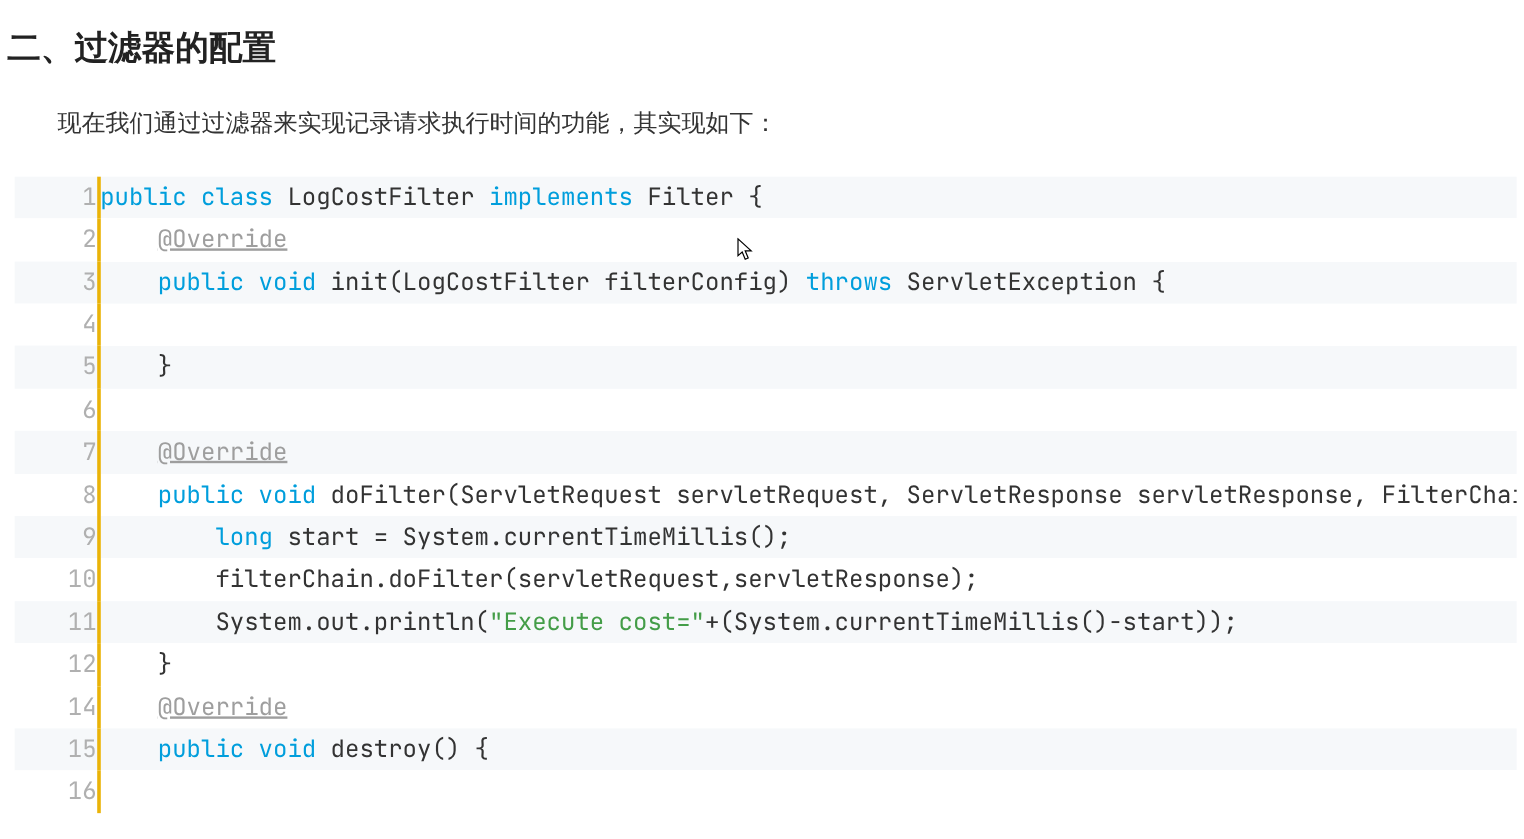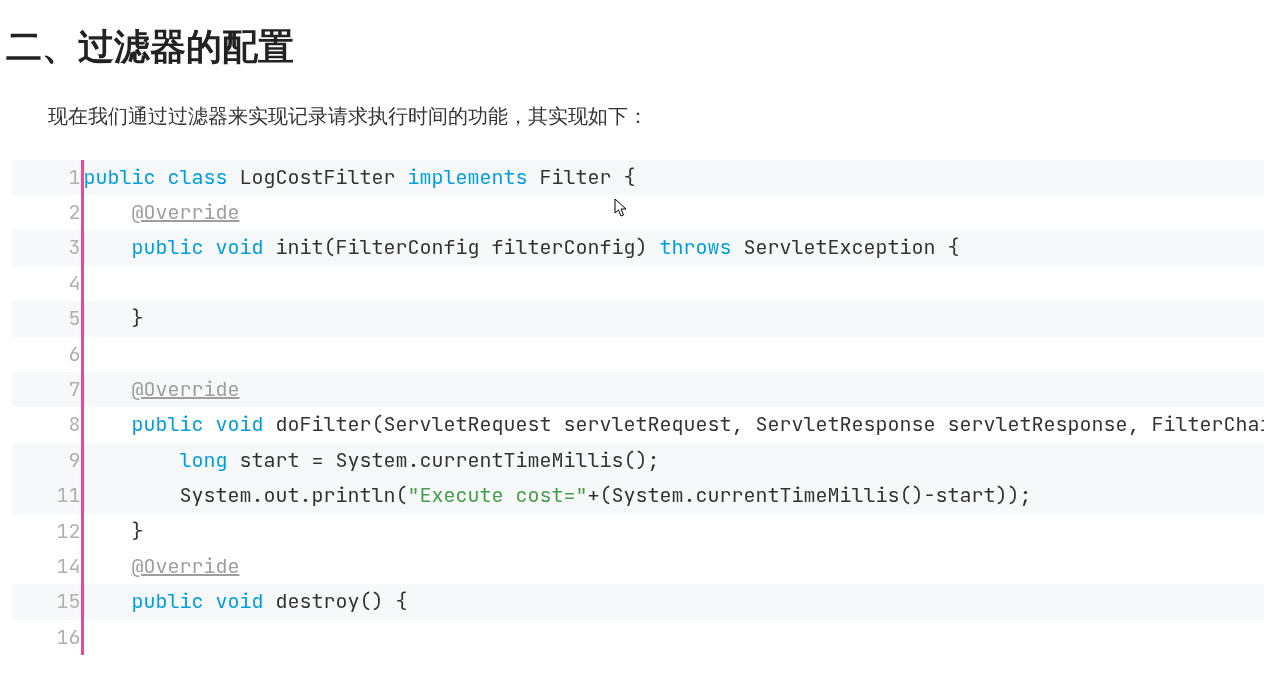--- a/index.html
+++ b/index.html
@@ -1,24 +1,24 @@
 <!DOCTYPE html>
 <html><head>
 <meta charset="utf-8">
 <style>
   html,body{margin:0;padding:0;background:#fff;color:#333;}
   body{font-family:"Microsoft YaHei","PingFang SC","Helvetica Neue",Arial,sans-serif;font-size:20px;line-height:1.6;width:1270px;}
   .content{padding:8px 0 0 6px;}
-  h2.section-title{margin:10px 0 24px 0;font-size:36px;font-weight:700;color:#222;}
+  h2.section-title{margin:10px 0 24px 0;font-size:28px;font-weight:700;color:#222;}
   p.intro{margin:0 16px 28px 42px;font-size:20px;color:#333;}
   .code-block{position:relative;margin:0 6px 0 6px;overflow:hidden;}
   .code-table{border-collapse:collapse;width:100%;table-layout:fixed;font-family:"JetBrains Mono","Fira Code",Consolas,"Courier New",monospace;font-size:20px;line-height:35.4px;}
   .code-table td{padding:0;vertical-align:top;}
   .gutter{width:70px;text-align:right;color:#b0b0b0;user-select:none;padding-right:14px;box-sizing:border-box;}
-  .code{position:relative;padding-left:18px;white-space:pre;overflow:hidden;color:#333;border-left:3px solid #ec4899;}
+  .code{position:relative;padding-left:18px;white-space:pre;overflow:hidden;color:#333;border-left:3px solid #eab308;}
   .row-odd{background:#f6f8fa;}
   .row-even{background:#ffffff;}
   .tok-kw{color:#009edc;}     
   .tok-an{color:#9e9e9e;text-decoration:underline;}     
   .tok-id{color:#333;}        
   .tok-str{color:#449d48;}    
   .cursor{position:absolute;width:16px;height:20px;pointer-events:none;}
   .cursor svg{display:block;}
 </style>
 </head>
@@ -38,21 +38,21 @@
           <tr class="row-odd">
             <td class="gutter">1</td>
             <td class="code"><span class="tok-kw">public</span><span class="tok-id"> </span><span class="tok-kw">class</span><span class="tok-id"> LogCostFilter </span><span class="tok-kw">implements</span><span class="tok-id"> Filter {</span></td>
           </tr>
           <tr class="row-even">
             <td class="gutter">2</td>
             <td class="code"><span class="tok-id">    </span><span class="tok-an">@Override</span></td>
           </tr>
           <tr class="row-odd">
             <td class="gutter">3</td>
-            <td class="code"><span class="tok-id">    </span><span class="tok-kw">public</span><span class="tok-id"> </span><span class="tok-kw">void</span><span class="tok-id"> init(FilterConfig filterConfig) </span><span class="tok-kw">throws</span><span class="tok-id"> ServletException {</span></td>
+            <td class="code"><span class="tok-id">    </span><span class="tok-kw">public</span><span class="tok-id"> </span><span class="tok-kw">void</span><span class="tok-id"> init(LogCostFilter filterConfig) </span><span class="tok-kw">throws</span><span class="tok-id"> ServletException {</span></td>
           </tr>
           <tr class="row-even">
             <td class="gutter">4</td>
             <td class="code"><span class="tok-id"></span></td>
           </tr>
           <tr class="row-odd">
             <td class="gutter">5</td>
             <td class="code"><span class="tok-id">    }</span></td>
           </tr>
           <tr class="row-even">
@@ -63,20 +63,24 @@
             <td class="gutter">7</td>
             <td class="code"><span class="tok-id">    </span><span class="tok-an">@Override</span></td>
           </tr>
           <tr class="row-even">
             <td class="gutter">8</td>
             <td class="code"><span class="tok-id">    </span><span class="tok-kw">public</span><span class="tok-id"> </span><span class="tok-kw">void</span><span class="tok-id"> doFilter(ServletRequest servletRequest, ServletResponse servletResponse, FilterChain filterChain) </span></td>
           </tr>
           <tr class="row-odd">
             <td class="gutter">9</td>
             <td class="code"><span class="tok-id">        </span><span class="tok-kw">long</span><span class="tok-id"> start = System.currentTimeMillis();</span></td>
+          </tr>
+          <tr class="row-even">
+            <td class="gutter">10</td>
+            <td class="code"><span class="tok-id">        filterChain.doFilter(servletRequest,servletResponse);</span></td>
           </tr>
           <tr class="row-odd">
             <td class="gutter">11</td>
             <td class="code"><span class="tok-id">        System.out.println(</span><span class="tok-str">"Execute cost="</span><span class="tok-id">+(System.currentTimeMillis()-start));</span></td>
           </tr>
           <tr class="row-even">
             <td class="gutter">12</td>
             <td class="code"><span class="tok-id">    }</span></td>
           </tr>
           <tr class="row-even">

